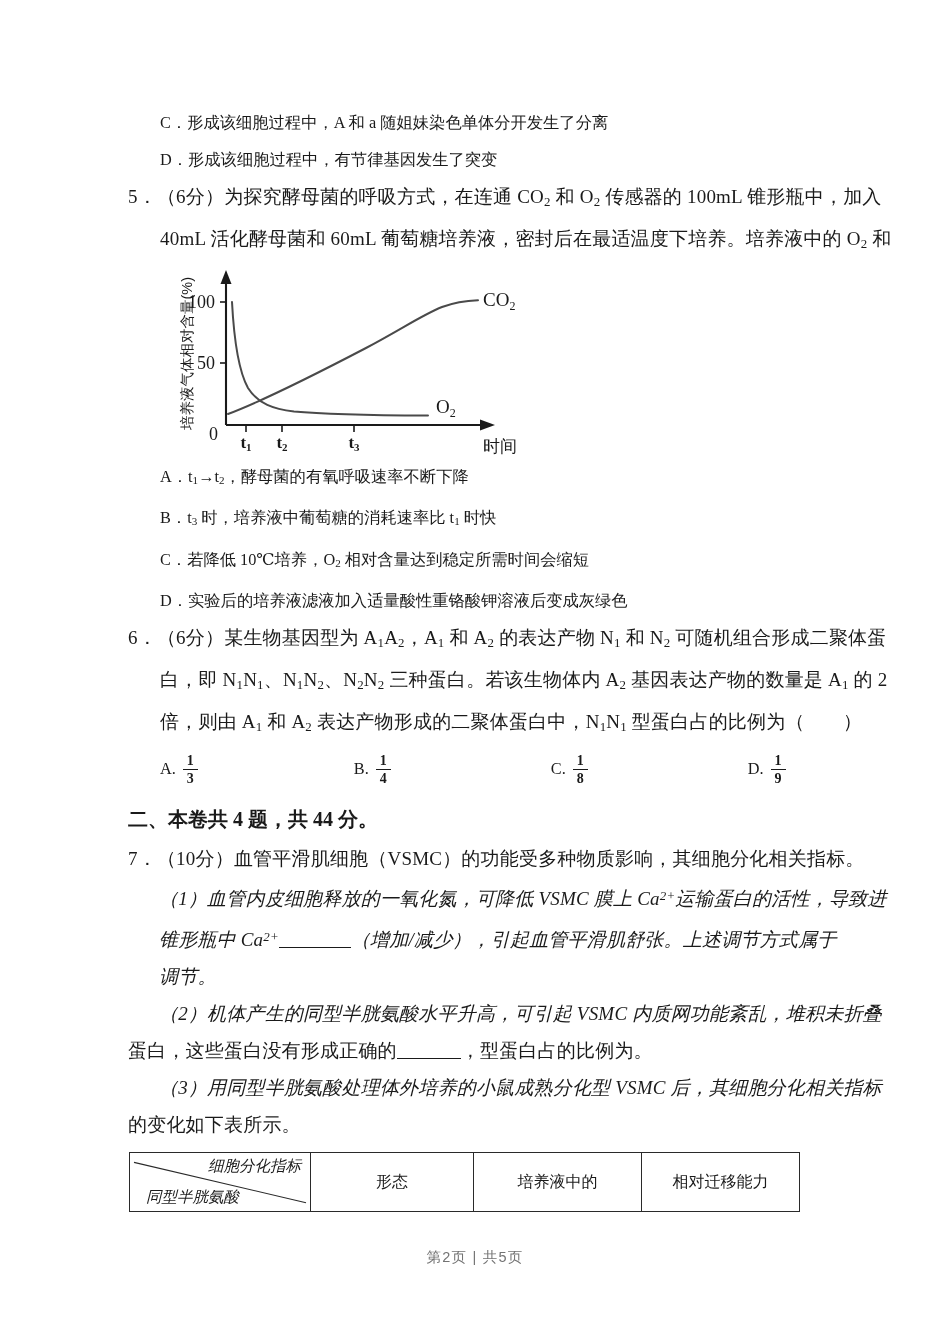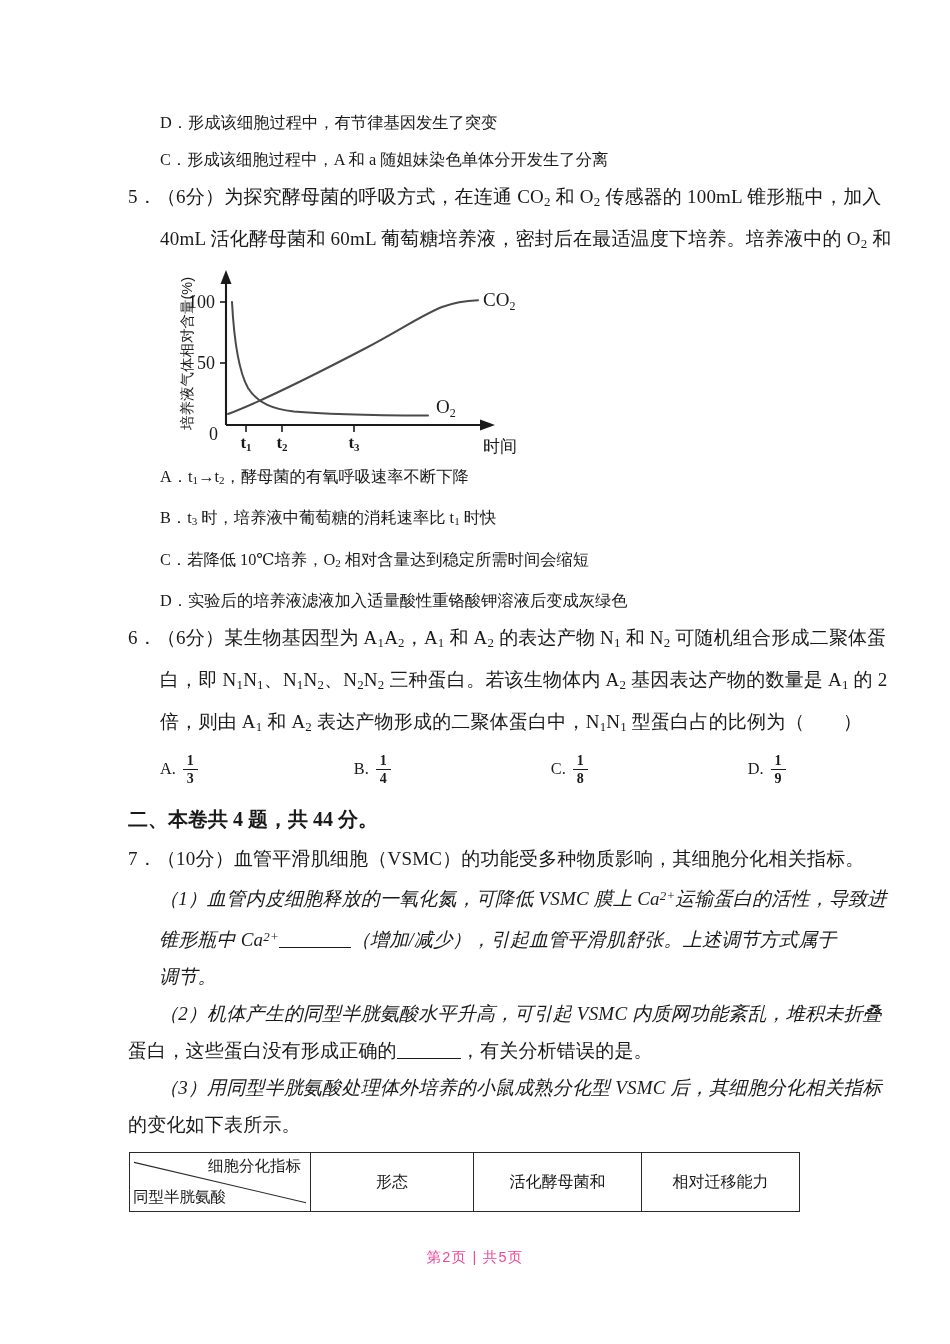--- a/index.html
+++ b/index.html
@@ -134,65 +134,66 @@
     border: 1.1px solid #2a2a2a;
     height: 56px;
     text-align: center;
     font-size: 16px;
     vertical-align: middle;
   }
   td.diagcell {
     position: relative;
     padding: 0;
     text-align: left;
+    font-style: italic;
   }
   td.diagcell .diag-svg {
     position: absolute;
     left: 0; top: 0;
     width: 100%;
     height: 100%;
   }
   td.diagcell .dtop {
     position: absolute;
     right: 9px;
     top: 3px;
     font-size: 15.5px;
   }
   td.diagcell .dbot {
     position: absolute;
-    left: 3px;
+    left: 16px;
     bottom: 3px;
     font-size: 15.5px;
     margin-top: 13px;
   }
 
   
   .footer {
     position: absolute;
     left: 0;
     top: 1248px;
     width: 950px;
     text-align: center;
     font-size: 14.5px;
-    color: #ec4899;
+    color: #737373;
     font-family: "Liberation Sans", sans-serif;
     letter-spacing: 1.2px;
   }
 </style>
 </head>
 <body>
 
 <div class="page">
   <div class="content">
 
     <div class="opt">
+      <span class="label">C．</span><span>形成该细胞过程中，A 和 a 随姐妹染色单体分开发生了分离</span>
+    </div>
+    <div class="opt">
       <span class="label">D．</span><span>形成该细胞过程中，有节律基因发生了突变</span>
-    </div>
-    <div class="opt">
-      <span class="label">C．</span><span>形成该细胞过程中，A 和 a 随姐妹染色单体分开发生了分离</span>
     </div>
 
     <div class="qline">
       <span>5．</span><span>（6分）</span><span>为探究酵母菌的呼吸方式，在连通 CO</span><sub>2</sub><span> 和 O</span><sub>2</sub><span> 传感器的 100mL 锥形瓶中，加入</span>
     </div>
     <div class="qline indent">
       <span>40mL 活化酵母菌和 60mL 葡萄糖培养液，密封后在最适温度下培养。培养液中的 O</span><sub>2</sub><span> 和</span>
     </div>
 
     <div class="chart-wrap">
@@ -299,38 +300,38 @@
     <div class="qline indent2">
       <span>（1）血管内皮细胞释放的一氧化氮，可降低 VSMC 膜上 Ca</span><sup>2+</sup><span>运输蛋白的活性，导致进</span>
     </div>
     <div class="qline indent2">
       <span>锥形瓶中 Ca</span><sup>2+</sup><span class="blank b-long"></span><span>（增加/减少），引起血管平滑肌舒张。上述调节方式属于</span>
     </div>
     <div class="qline indent2">调节。</div>
 
     <div class="qline indent2">（2）机体产生的同型半胱氨酸水平升高，可引起 VSMC 内质网功能紊乱，堆积未折叠</div>
     <div class="qline">
-      <span>蛋白，这些蛋白没有形成正确的</span><span class="blank b-mid"></span><span>，有关分析错误的是。</span>
+      <span>蛋白，这些蛋白没有形成正确的</span><span class="blank b-mid"></span><span>，型蛋白占的比例为。</span>
     </div>
 
     <div class="qline indent2">（3）用同型半胱氨酸处理体外培养的小鼠成熟分化型 VSMC 后，其细胞分化相关指标</div>
     <div class="qline">的变化如下表所示。</div>
 
     <table class="datatable">
       <tbody>
           <tr>
         <td class="diagcell" style="width:180px">
           <svg class="diag-svg" viewBox="0 0 180 56" preserveAspectRatio="none">
             <line x1="4" y1="9" x2="176" y2="48" stroke="#2a2a2a" stroke-width="1.1"></line>
           </svg>
           <span class="dtop">细胞分化指标</span>
           <span class="dbot">同型半胱氨酸</span>
         </td>
         <td style="width:160px">形态</td>
-        <td style="width:165px">活化酵母菌和</td>
+        <td style="width:165px">培养液中的</td>
         <td style="width:155px">相对迁移能力</td>
       </tr>
     </tbody>
       </table>
 
   </div>
 
   <div class="footer">第2页 | 共5页</div>
 </div>
 

